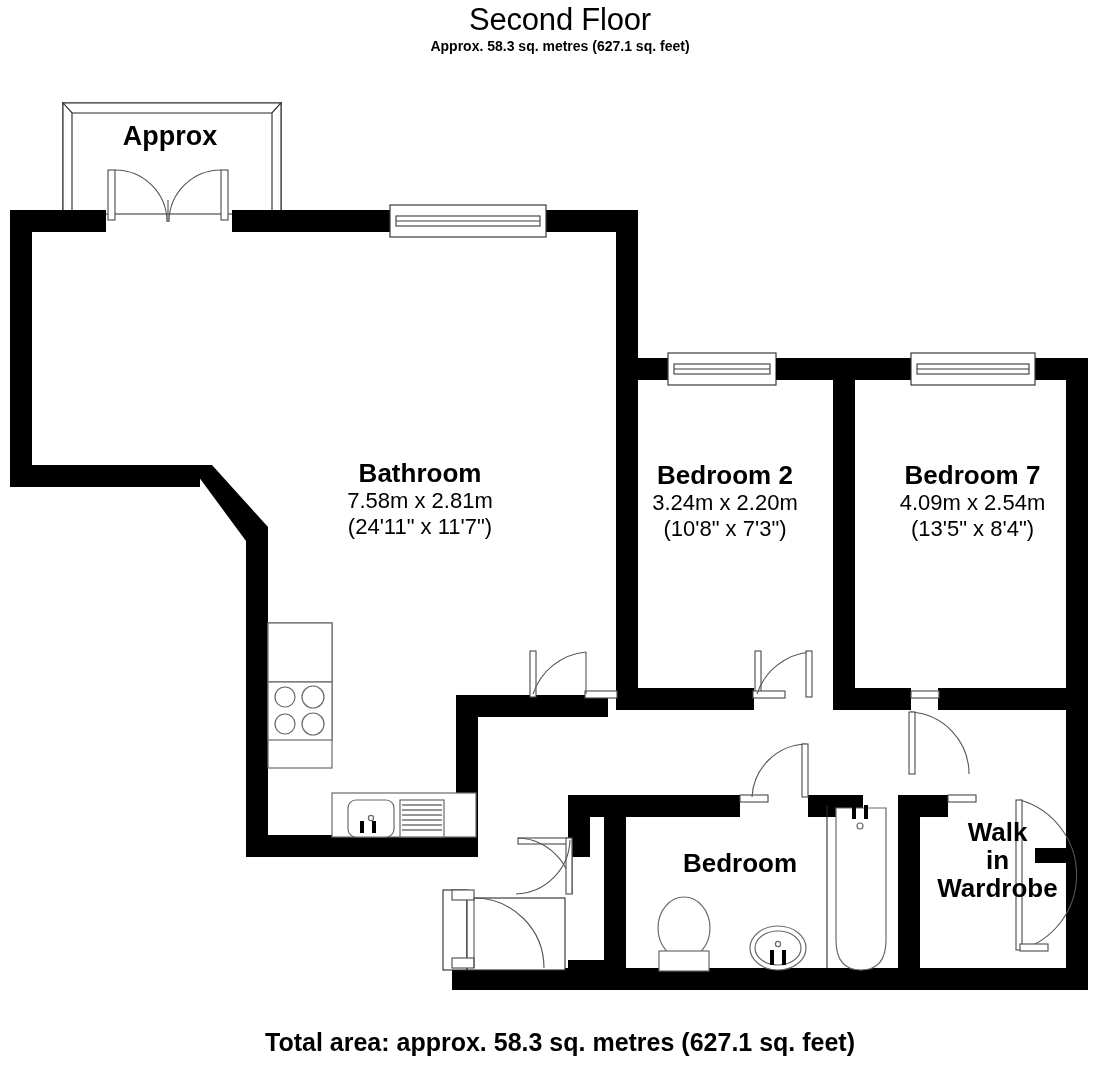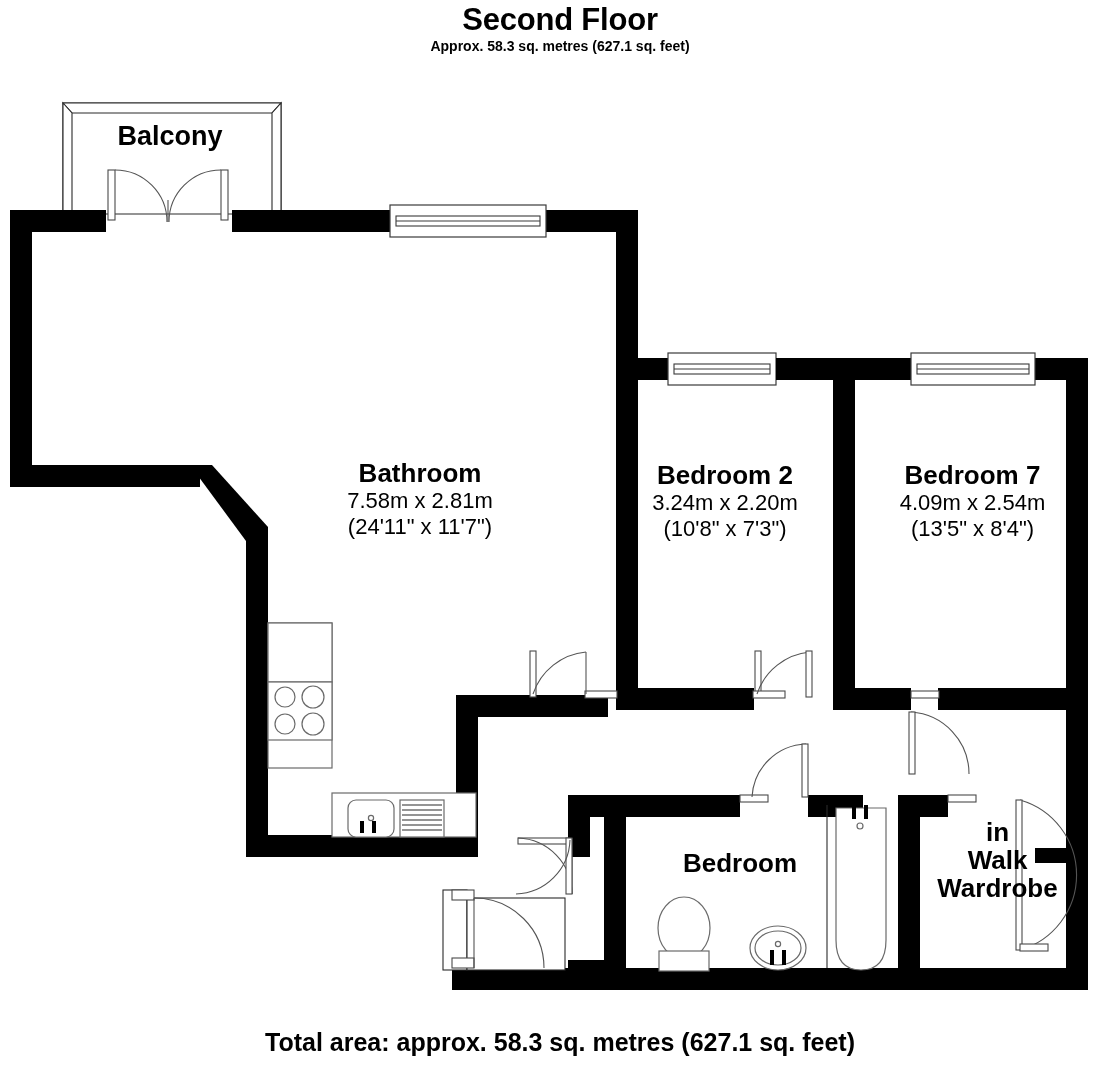--- a/index.html
+++ b/index.html
@@ -22,21 +22,21 @@
   }
   .hdr {
     position: absolute;
     left: 0;
     width: 1120px;
     text-align: center;
   }
   #floor-title {
     top: 2px;
     font-size: 31px;
-    font-weight: bold;
+    font-weight: normal;
     letter-spacing: -0.2px;
   }
   #floor-area {
     top: 38px;
     font-size: 14px;
     font-weight: bold;
   }
   #total-area {
     top: 1028px;
     font-size: 25px;
@@ -293,21 +293,21 @@
     <g>
       <rect class="doorleaf" x="452" y="890" width="22" height="10"></rect>
       <rect class="doorleaf" x="452" y="958" width="22" height="10"></rect>
       <path class="swing" d="M474,898 A70,70 0 0 1 544,968"></path>
       <line class="swing" x1="474" y1="898" x2="474" y2="968"></line>
     </g>
 
   </svg>
 
   <div class="room-label" id="label-balcony">
-    <span class="rm-name">Balcony</span>
+    <span class="rm-name">Approx</span>
   </div>
 
   <div class="room-label" id="label-reception">
     <span class="rm-name">Bathroom</span>
     <span class="rm-dim">7.58m x 2.81m</span>
     <span class="rm-dim">(24'11" x 11'7")</span>
   </div>
 
   <div class="room-label" id="label-bedroom2">
     <span class="rm-name">Bedroom 2</span>
@@ -319,20 +319,20 @@
     <span class="rm-name">Bedroom 7</span>
     <span class="rm-dim">4.09m x 2.54m</span>
     <span class="rm-dim">(13'5" x 8'4")</span>
   </div>
 
   <div class="room-label" id="label-bathroom">
     <span class="rm-name">Bedroom</span>
   </div>
 
   <div class="room-label" id="label-wardrobe">
+    <span class="rm-name">Walk</span>
     <span class="rm-name">in</span>
-    <span class="rm-name">Walk</span>
     <span class="rm-name">Wardrobe</span>
   </div>
 
   <div class="hdr" id="total-area">Total area: approx. 58.3 sq. metres (627.1 sq. feet)</div>
 
 </div>
 
 </body></html>

